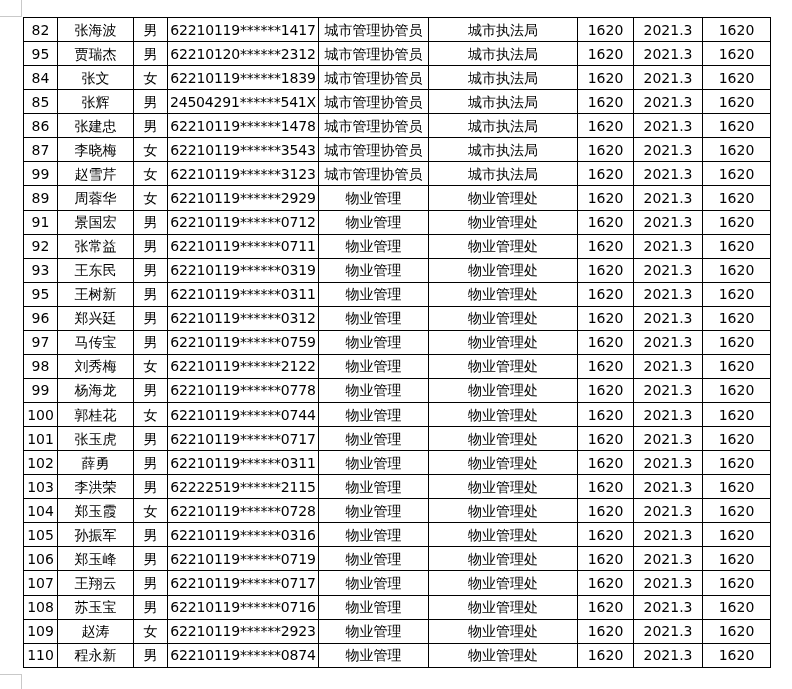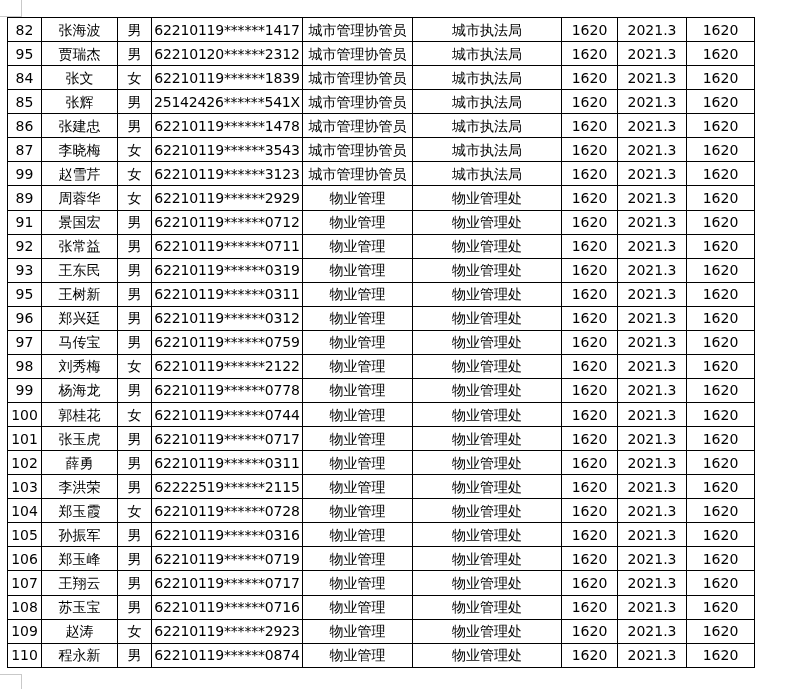--- a/index.html
+++ b/index.html
@@ -28,21 +28,21 @@
   }
   .grid-stub-bottom {
     position: absolute;
     left: 0; top: 674px;
     width: 21px; height: 15px;
     border-right: 1px solid var(--gridline, #c9c9c9);
     border-top: 1px solid var(--gridline, #c9c9c9);
   }
   table.roster {
     position: absolute;
-    left: 7px;
+    left: 23px;
     top: 17px;
     width: 747px;
     height: 651px;
     border-collapse: collapse;
     table-layout: fixed;
   }
   table.roster td {
     border: 1px solid var(--table-border, #000000);
     text-align: center;
     vertical-align: middle;
@@ -115,21 +115,21 @@
           <td class="c-position">城市管理协管员</td>
           <td class="c-department">城市执法局</td>
           <td class="c-amount1">1620</td>
           <td class="c-month">2021.3</td>
           <td class="c-amount2">1620</td>
         </tr>
         <tr>
           <td class="c-no">85</td>
           <td class="c-name">张辉</td>
           <td class="c-gender">男</td>
-          <td class="c-id">25142426******541X</td>
+          <td class="c-id">24504291******541X</td>
           <td class="c-position">城市管理协管员</td>
           <td class="c-department">城市执法局</td>
           <td class="c-amount1">1620</td>
           <td class="c-month">2021.3</td>
           <td class="c-amount2">1620</td>
         </tr>
         <tr>
           <td class="c-no">86</td>
           <td class="c-name">张建忠</td>
           <td class="c-gender">男</td>

